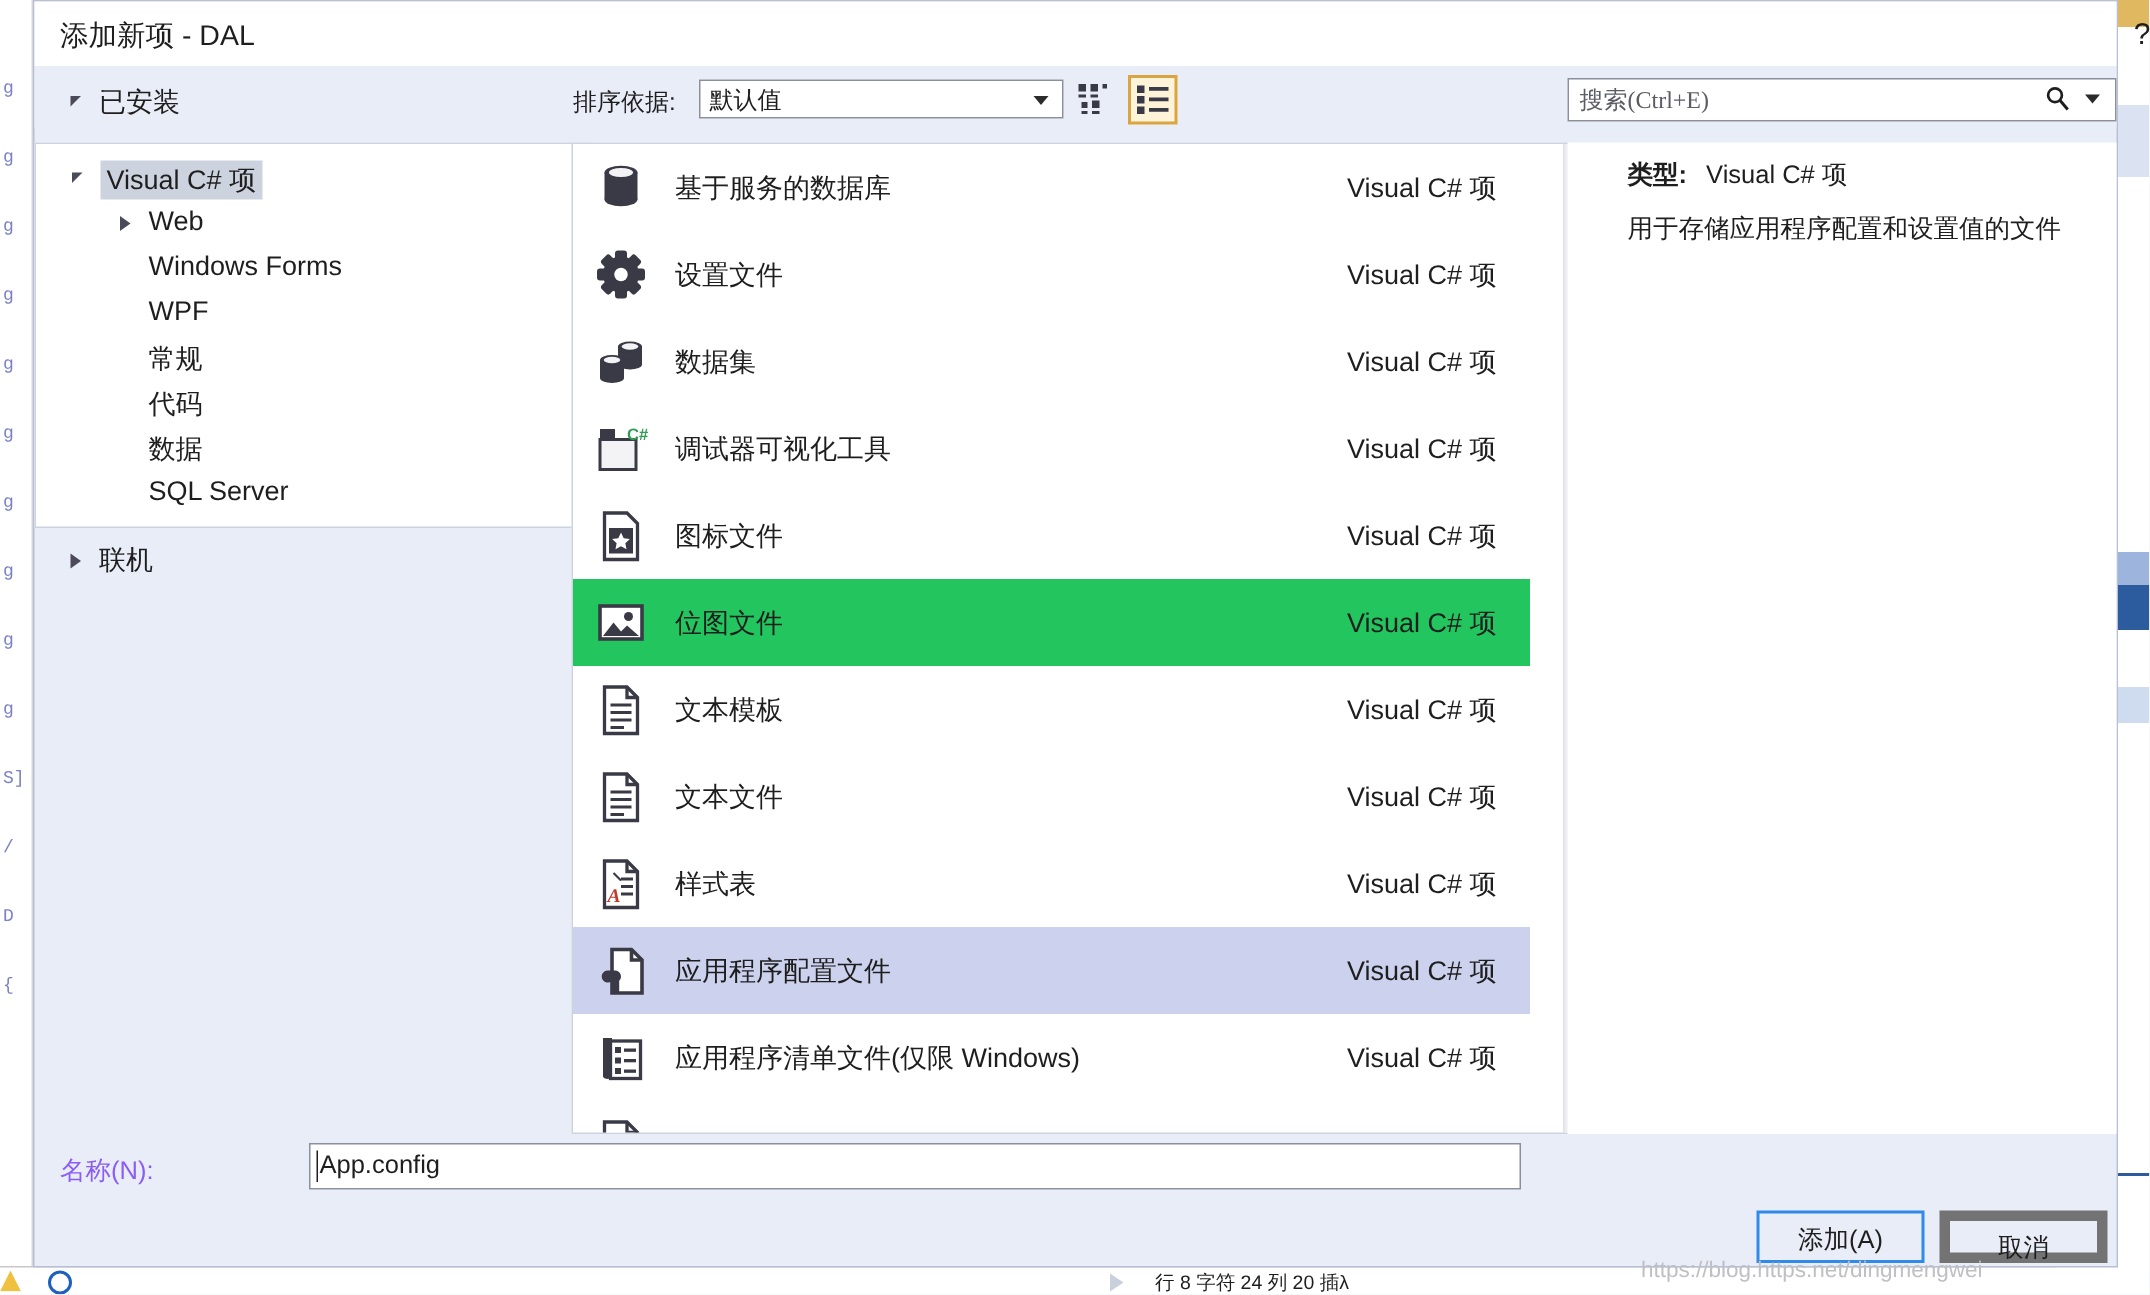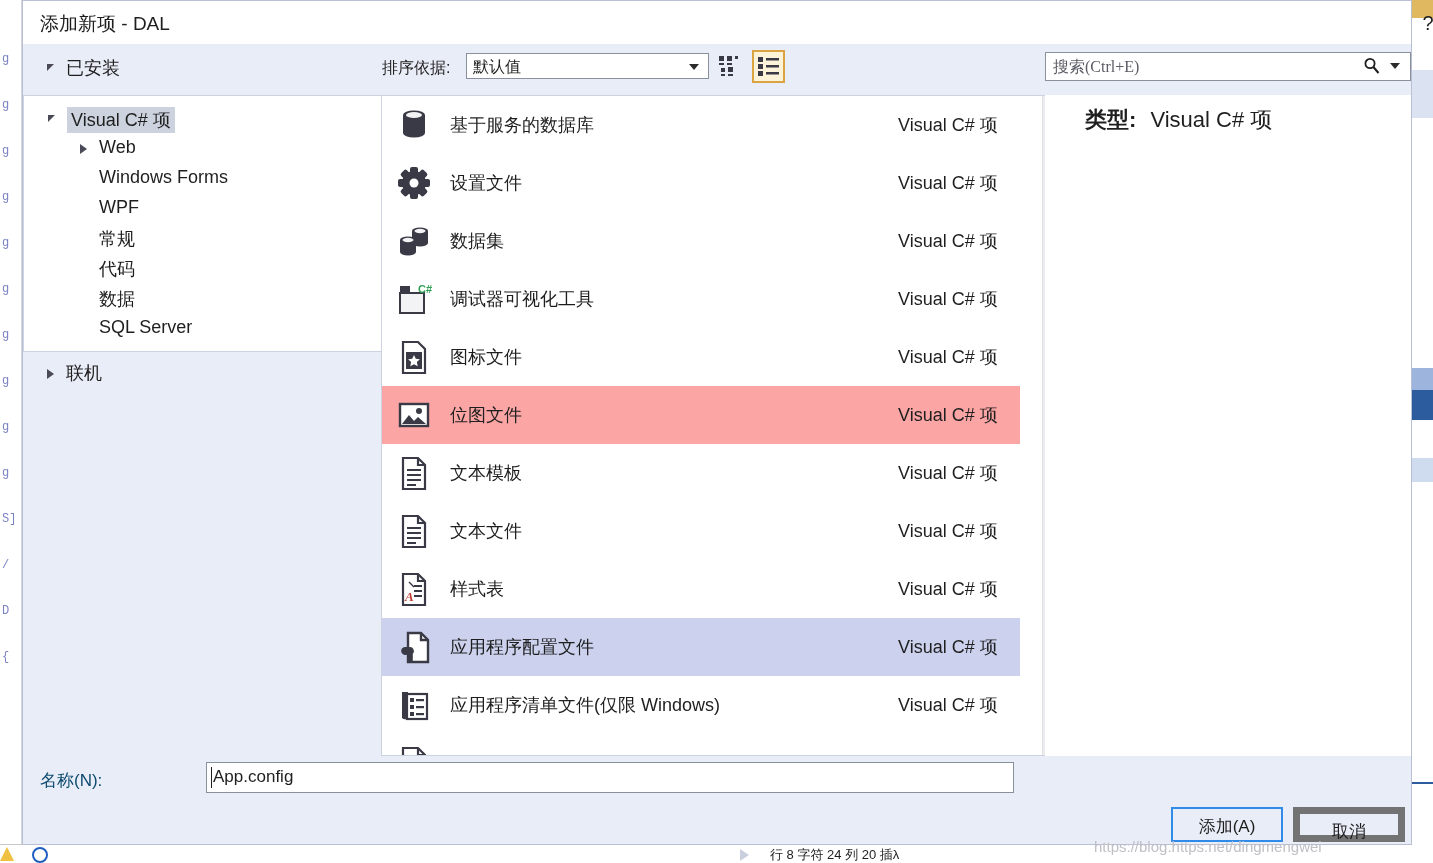--- a/index.html
+++ b/index.html
@@ -73,39 +73,39 @@
   #online-tri{position:absolute;left:24px;top:11px;}
   #online-label{position:absolute;left:43px;top:3px;font-size:18px;color:#1e1e1e;white-space:nowrap;}
 
   
   #list-wrap{position:absolute;left:358px;top:94px;width:665px;height:661px;background:#ffffff;
              border:1px solid #ccd2e0;box-sizing:border-box;overflow:hidden;}
   .row{position:absolute;left:0;width:638px;height:58px;cursor:pointer;}
   .row .ico{position:absolute;left:14px;top:11px;width:36px;height:36px;}
   .row .name{position:absolute;left:68px;top:17px;font-size:18px;color:#1e1e1e;white-space:nowrap;}
   .row .type{position:absolute;left:516px;top:17px;font-size:18px;color:#1e1e1e;white-space:nowrap;}
-  .row.sel-light{background:#fca5a5;}
+  .row.sel-light{background:#22c55e;}
   .row.sel-strong{background:#ccd2ee;}
 
   #scrollbar{position:absolute;left:1019px;top:95px;width:28px;height:659px;background:#ececf1;
              border-left:1px solid #e0e0e6;box-sizing:border-box;}
   .sb-btn{position:absolute;left:0;width:27px;height:22px;cursor:pointer;}
   .sb-btn i{position:absolute;left:8px;width:0;height:0;border-left:6px solid transparent;border-right:6px solid transparent;}
   #sb-up i{top:8px;border-bottom:7px solid #5d6374;}
   #sb-down i{top:8px;border-top:7px solid #5d6374;}
   #sb-thumb{position:absolute;left:4px;top:445px;width:19px;height:165px;background:#bcbcc3;cursor:pointer;}
 
   
   #desc-panel{position:absolute;left:1022px;top:94px;width:366px;height:661px;background:#ffffff;}
-  #desc-type{position:absolute;left:40px;top:10px;font-size:22px;color:#1e1e1e;white-space:nowrap;}
+  #desc-type{position:absolute;left:40px;top:10px;font-size:17px;color:#1e1e1e;white-space:nowrap;}
   #desc-type b{font-weight:bold;}
   #desc-body{position:absolute;left:40px;top:45px;width:320px;font-size:17px;color:#1e1e1e;line-height:1.5;}
 
   
-  #name-label{position:absolute;left:17px;top:768px;font-size:17px;color:#0c4a6e;white-space:nowrap;}
+  #name-label{position:absolute;left:17px;top:768px;font-size:17px;color:#8b5cf6;white-space:nowrap;}
   #name-input{position:absolute;left:183px;top:761px;width:808px;height:31px;background:#ffffff;
               border:1px solid #8a8f9e;box-sizing:border-box;cursor:text;}
   #name-value{position:absolute;left:6px;top:4px;font-size:17px;color:#1e1e1e;white-space:nowrap;}
   #name-caret{position:absolute;left:4px;top:4px;width:1px;height:21px;background:#1e1e1e;}
 
   #btn-add{position:absolute;left:1148px;top:806px;width:112px;height:35px;background:#e9edf7;
            border:2px solid #2f8ae8;box-sizing:border-box;cursor:pointer;}
   #btn-cancel{position:absolute;left:1270px;top:806px;width:112px;height:35px;background:#e9edf7;
               border:7px solid #737373;box-sizing:border-box;cursor:pointer;}
   .btn-lab{position:absolute;left:0;right:0;top:6px;text-align:center;font-size:17px;color:#1e1e1e;}
@@ -402,20 +402,21 @@
     <div class="sb-btn" id="sb-down" style="bottom:0">
         <i></i>
       </div>
   </div>
 
   <div id="desc-panel">
     <div id="desc-type">
       <b>类型:</b>
       <span style="margin-left:8px">Visual C# 项</span>
     </div>
+    <div id="desc-body">用于存储应用程序配置和设置值的文件</div>
   </div>
 
   <div id="name-label">名称(N):</div>
   <div id="name-input">
     <div id="name-caret"></div>
     <div id="name-value">App.config</div>
   </div>
   <div id="btn-add">
     <div class="btn-lab">添加(A)</div>
   </div>

